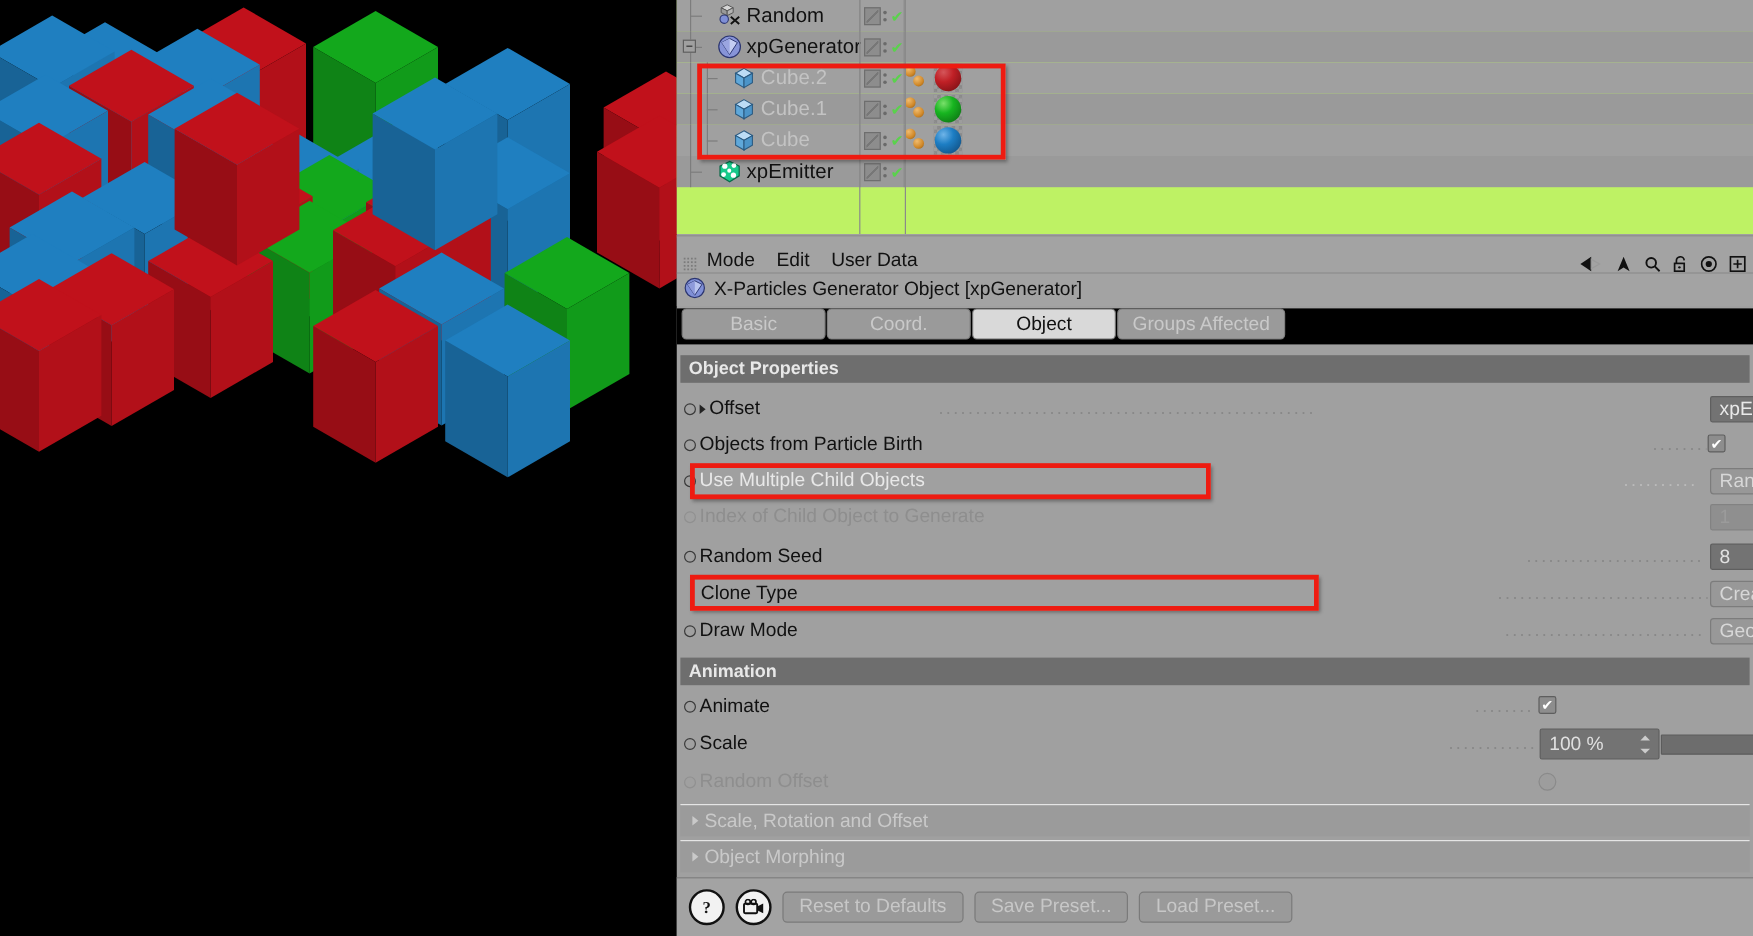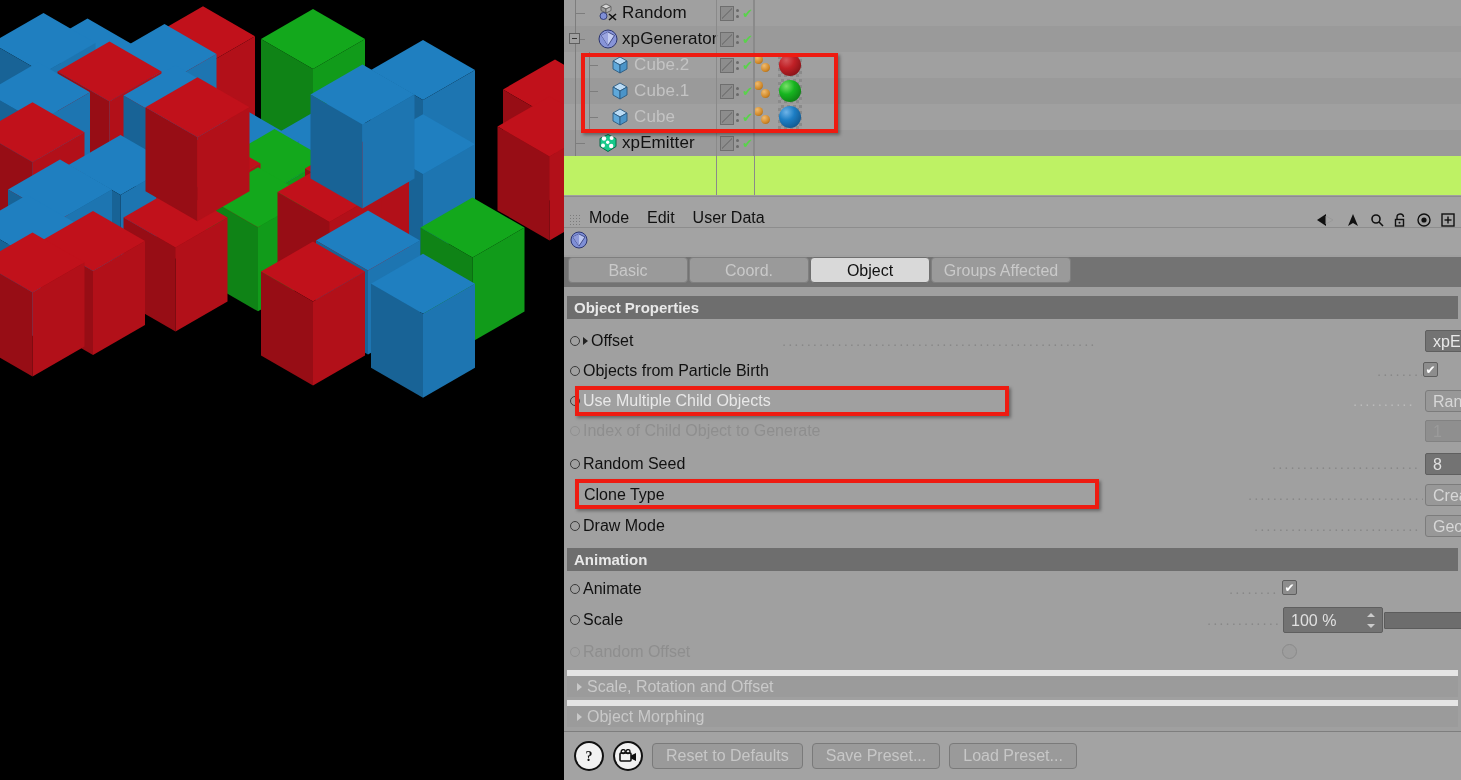--- a/index.html
+++ b/index.html
@@ -120,21 +120,21 @@
     position:absolute;left:0;top:227px;width:897px;height:28px;
     display:flex;align-items:center;gap:7px;padding-left:6px;box-sizing:border-box;
     background:#a3a3a3;border-top:1px solid #8d8d8d;
   }
   #objtitle .t{font-size:16px;color:#111;}
 
   
   #tabs{
     position:absolute;left:0;top:257px;width:897px;height:30px;
     display:flex;align-items:flex-start;padding-left:4px;box-sizing:border-box;
-    background:#737373;
+    background:#000000;
   }
   .tab{
     height:26px;line-height:26px;padding:0 10px;min-width:120px;text-align:center;
     font-size:16px;color:#c9c9c9;background:#9a9a9a;
     border:1px solid #7f7f7f;border-radius:4px;margin-right:1px;box-sizing:border-box;
     cursor:default;
   }
   .tab.sel{background:#d9d9d9;color:#111;border-color:#6f6f6f;}
 
   
@@ -192,21 +192,21 @@
   .spin b.dn{border-top:4px solid #ccc;}
 
   .slider{
     position:absolute;top:7px;height:17px;background:#6d6d6d;
     border:1px solid #5c5c5c;box-sizing:border-box;border-radius:1px;
   }
 
   
   .grow{
     position:absolute;left:3px;width:891px;height:27px;line-height:27px;
-    background:#9b9b9b;border-top:6px solid #e5e5e5;
+    background:#9b9b9b;border-top:1px solid #e5e5e5;
     font-size:16px;color:#c9c9c9;padding-left:10px;box-sizing:border-box;
     display:flex;align-items:center;gap:5px;
   }
 
   
   #footer{
     position:absolute;left:0;top:731px;width:897px;height:49px;
     background:#a3a3a3;border-top:1px solid #7e7e7e;
     display:flex;align-items:center;gap:9px;padding-left:10px;box-sizing:border-box;
   }
@@ -622,20 +622,21 @@
     </div>
 
     <div id="objtitle">
       <span>
         <svg width="18" height="18" viewBox="0 0 18 18">
           <circle cx="9" cy="9" r="8" fill="#7f8fd6" stroke="#2b3570" stroke-width="1"></circle>
           <polygon points="9,3 15,6 9,15 3,6" fill="#b9c4ef" stroke="#2b3570" stroke-width="0.8"></polygon>
           <polygon points="9,3 9,15 3,6" fill="#8e9ada"></polygon>
         </svg>
       </span>
+      <span class="t">X-Particles Generator Object [xpGenerator]</span>
     </div>
 
     <div id="tabs">
         <div class="tab">Basic</div>
         <div class="tab">Coord.</div>
         <div class="tab sel">Object</div>
         <div class="tab" style="min-width: 140px;">Groups Affected</div>
       </div>
 
     <div class="section" style="top:296px;">Object Properties</div>

